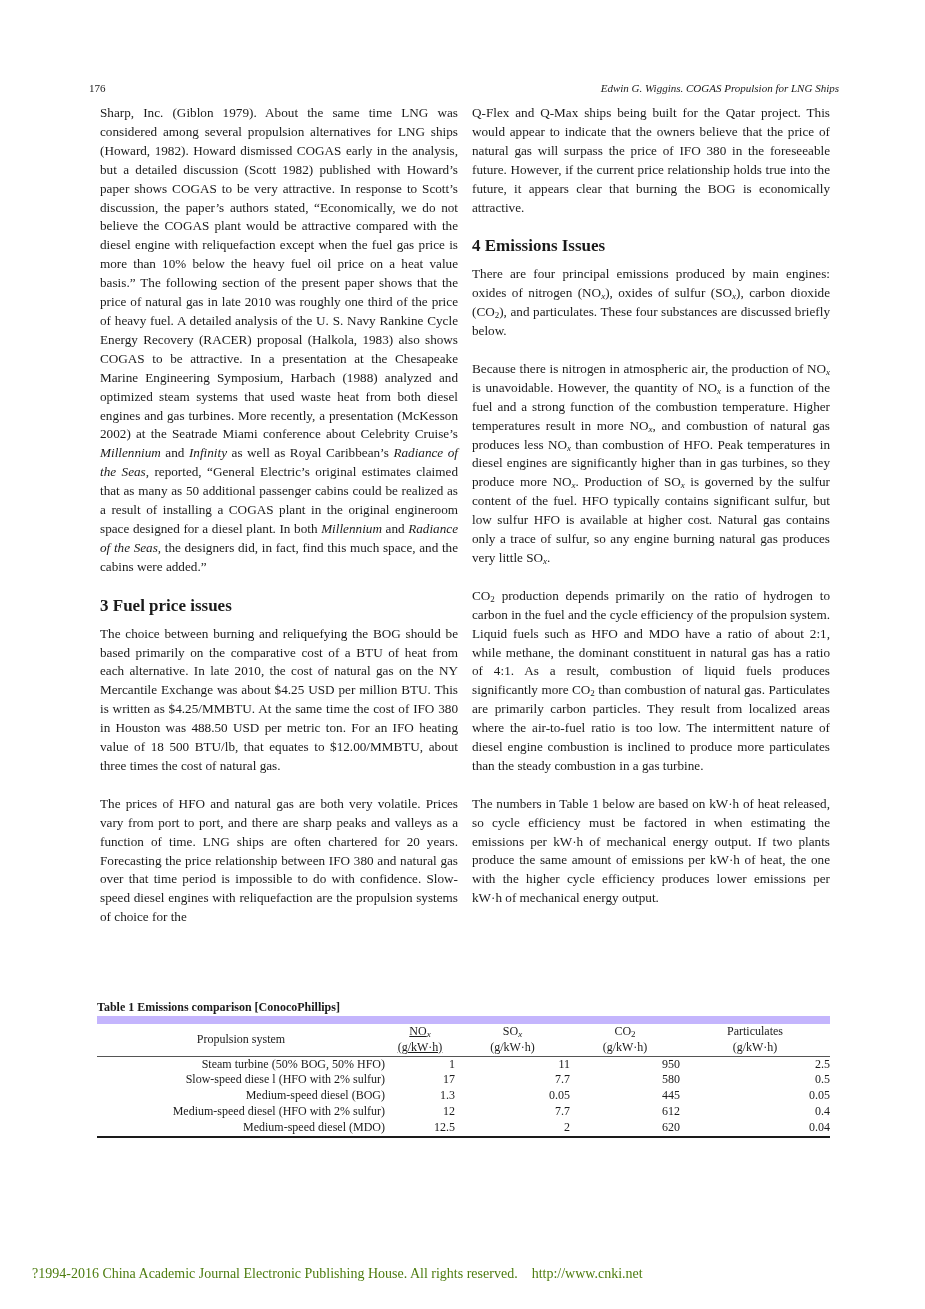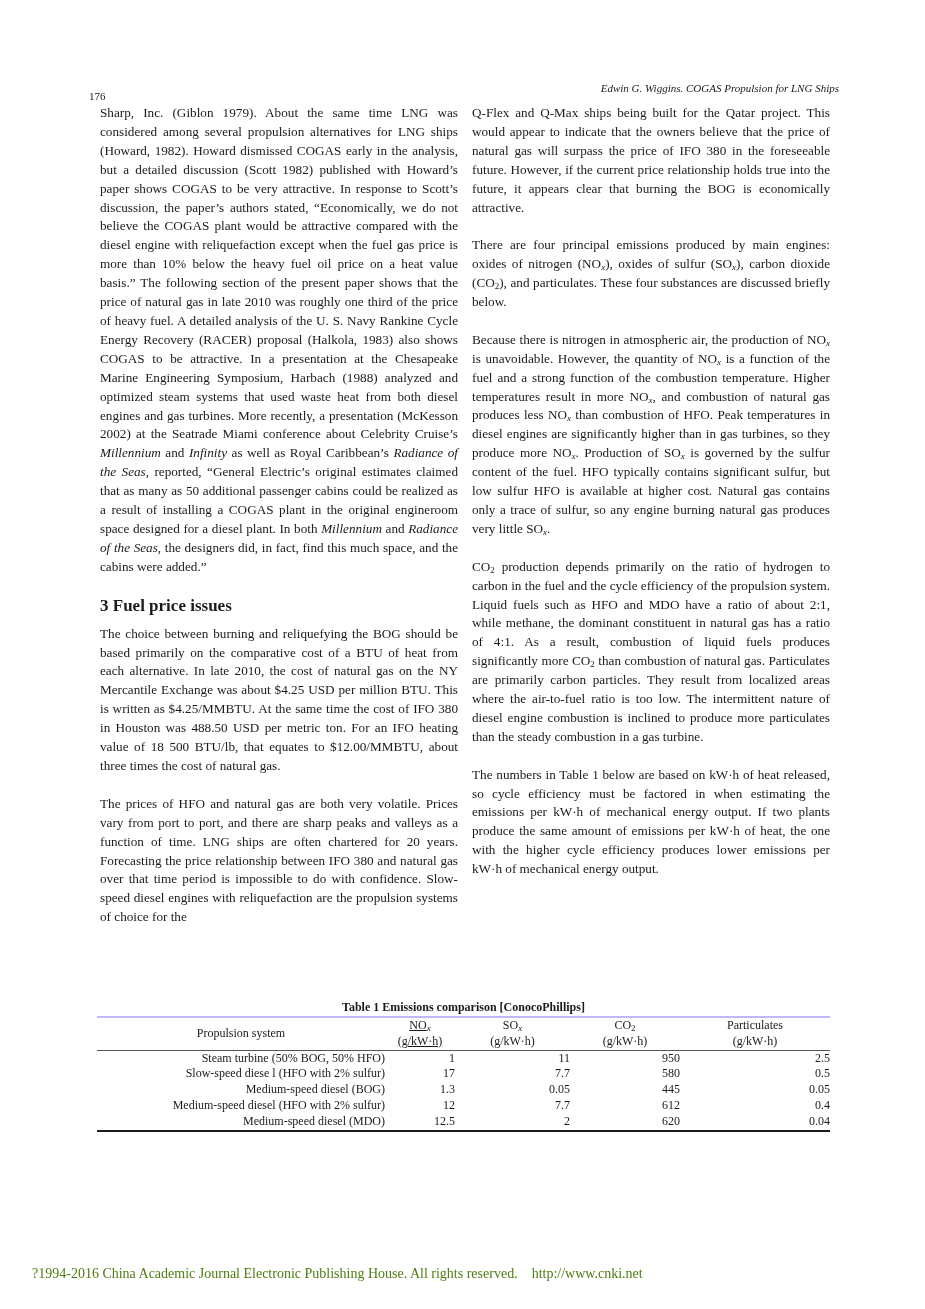--- a/index.html
+++ b/index.html
@@ -4,21 +4,21 @@
 <style>
   html, body { margin: 0; padding: 0; background: #ffffff; }
   body {
     width: 925px; height: 1309px; position: relative; overflow: hidden;
     font-family: "Liberation Serif", "DejaVu Serif", serif; color: #1a1a1a;
   }
   .running-head {
     position: absolute; top: 80px; left: 89px; width: 750px; height: 16px;
     font-size: 11px; line-height: 16px;
   }
-  .running-head .pg { position: absolute; left: 0; top: 8px; }
+  .running-head .pg { position: absolute; left: 0; top: 0; }
   .running-head .title { position: absolute; right: 0; top: 0; font-style: italic; }
 
   .col {
     position: absolute; top: 104px; width: 358px;
     font-size: 13.2px; line-height: 18.9px; text-align: justify; margin-left: 11px;
   }
   .col-left { left: 89px; }
   .col-right { left: 461px; }
   .col p { margin: 0; }
   .col p + p { margin-top: 18.9px; }
@@ -27,26 +27,26 @@
   }
   .col-left h2 { margin-top: 18px; margin-bottom: 8px; }
   .col-right h2 { margin-top: 18px; margin-bottom: 8px; }
   sub { font-size: 9px; vertical-align: -2px; line-height: 0; }
   i { font-style: italic; }
 
   .table-wrap {
     position: absolute; top: 998px; left: 97px; width: 733px;
   }
   .table-caption {
-    text-align: center; font-weight: bold; font-size: 12px; line-height: 18px;
+    text-align: left; font-weight: bold; font-size: 12px; line-height: 18px;
     margin-left: 0;
   }
   table {
     width: 100%; border-collapse: collapse; font-size: 12px; line-height: 15.8px;
-    border-top: 2px solid #c4b5fd; border-bottom: 2px solid #1a1a1a;
+    border-top: 8px solid #c4b5fd; border-bottom: 2px solid #1a1a1a;
   }
   thead th { font-weight: normal; text-align: center; padding: 0; border-bottom: 1px solid #555; }
   tbody td { text-align: right; padding: 0; }
   th.sys { width: 288px; }
   th.nox { width: 70px; text-decoration: underline; }
   th.sox { width: 115px; }
   th.co2 { width: 110px; text-align: center; }
 
   .footer {
     position: absolute; top: 1264px; left: 32px; width: 800px;
@@ -63,20 +63,21 @@
 
 <div class="col col-left">
   <p><span>Sharp, Inc. (Giblon 1979). About the same time LNG was considered among several propulsion alternatives for LNG ships (Howard, 1982). Howard dismissed COGAS early in the analysis, but a detailed discussion (Scott 1982) published with Howard’s paper shows COGAS to be very attractive. In response to Scott’s discussion, the paper’s authors stated, “Economically, we do not believe the COGAS plant would be attractive compared with the diesel engine with reliquefaction except when the fuel gas price is more than 10% below the heavy fuel oil price on a heat value basis.” The following section of the present paper shows that the price of natural gas in late 2010 was roughly one third of the price of heavy fuel. A detailed analysis of the U. S. Navy Rankine Cycle Energy Recovery (RACER) proposal (Halkola, 1983) also shows COGAS to be attractive. In a presentation at the Chesapeake Marine Engineering Symposium, Harbach (1988) analyzed and optimized steam systems that used waste heat from both diesel engines and gas turbines. More recently, a presentation (McKesson 2002) at the Seatrade Miami conference about Celebrity Cruise’s </span><i>Millennium</i><span> and </span><i>Infinity</i><span> as well as Royal Caribbean’s </span><i>Radiance of the Seas</i><span>, reported, “General Electric’s original estimates claimed that as many as 50 additional passenger cabins could be realized as a result of installing a COGAS plant in the original engineroom space designed for a diesel plant. In both </span><i>Millennium</i><span> and </span><i>Radiance of the Seas</i><span>, the designers did, in fact, find this much space, and the cabins were added.”</span></p>
   <h2>3 Fuel price issues</h2>
   <p>The choice between burning and reliquefying the BOG should be based primarily on the comparative cost of a BTU of heat from each alternative. In late 2010, the cost of natural gas on the NY Mercantile Exchange was about $4.25 USD per million BTU. This is written as $4.25/MMBTU. At the same time the cost of IFO 380 in Houston was 488.50 USD per metric ton. For an IFO heating value of 18 500 BTU/lb, that equates to $12.00/MMBTU, about three times the cost of natural gas.</p>
   <p>The prices of HFO and natural gas are both very volatile. Prices vary from port to port, and there are sharp peaks and valleys as a function of time. LNG ships are often chartered for 20 years. Forecasting the price relationship between IFO 380 and natural gas over that time period is impossible to do with confidence. Slow-speed diesel engines with reliquefaction are the propulsion systems of choice for the</p>
 </div>
 
 <div class="col col-right">
   <p>Q-Flex and Q-Max ships being built for the Qatar project. This would appear to indicate that the owners believe that the price of natural gas will surpass the price of IFO 380 in the foreseeable future. However, if the current price relationship holds true into the future, it appears clear that burning the BOG is economically attractive.</p>
+  <h2>4 Emissions Issues</h2>
   <p><span>There are four principal emissions produced by main engines: oxides of nitrogen (NO</span><sub><i>x</i></sub><span>), oxides of sulfur (SO</span><sub><i>x</i></sub><span>), carbon dioxide (CO</span><sub>2</sub><span>), and particulates. These four substances are discussed briefly below.</span></p>
   <p><span>Because there is nitrogen in atmospheric air, the production of NO</span><sub><i>x</i></sub><span> is unavoidable. However, the quantity of NO</span><sub><i>x</i></sub><span> is a function of the fuel and a strong function of the combustion temperature. Higher temperatures result in more NO</span><sub><i>x</i></sub><span>, and combustion of natural gas produces less NO</span><sub><i>x</i></sub><span> than combustion of HFO. Peak temperatures in diesel engines are significantly higher than in gas turbines, so they produce more NO</span><sub><i>x</i></sub><span>. Production of SO</span><sub><i>x</i></sub><span> is governed by the sulfur content of the fuel. HFO typically contains significant sulfur, but low sulfur HFO is available at higher cost. Natural gas contains only a trace of sulfur, so any engine burning natural gas produces very little SO</span><sub><i>x</i></sub><span>.</span></p>
   <p><span>CO</span><sub>2</sub><span> production depends primarily on the ratio of hydrogen to carbon in the fuel and the cycle efficiency of the propulsion system. Liquid fuels such as HFO and MDO have a ratio of about 2:1, while methane, the dominant constituent in natural gas has a ratio of 4:1. As a result, combustion of liquid fuels produces significantly more CO</span><sub>2</sub><span> than combustion of natural gas. Particulates are primarily carbon particles. They result from localized areas where the air-to-fuel ratio is too low. The intermittent nature of diesel engine combustion is inclined to produce more particulates than the steady combustion in a gas turbine.</span></p>
   <p>The numbers in Table 1 below are based on kW·h of heat released, so cycle efficiency must be factored in when estimating the emissions per kW·h of mechanical energy output. If two plants produce the same amount of emissions per kW·h of heat, the one with the higher cycle efficiency produces lower emissions per kW·h of mechanical energy output.</p>
 </div>
 
 <div class="table-wrap">
   <div class="table-caption">Table 1 Emissions comparison [ConocoPhillips]</div>
   <table>
     <thead>

